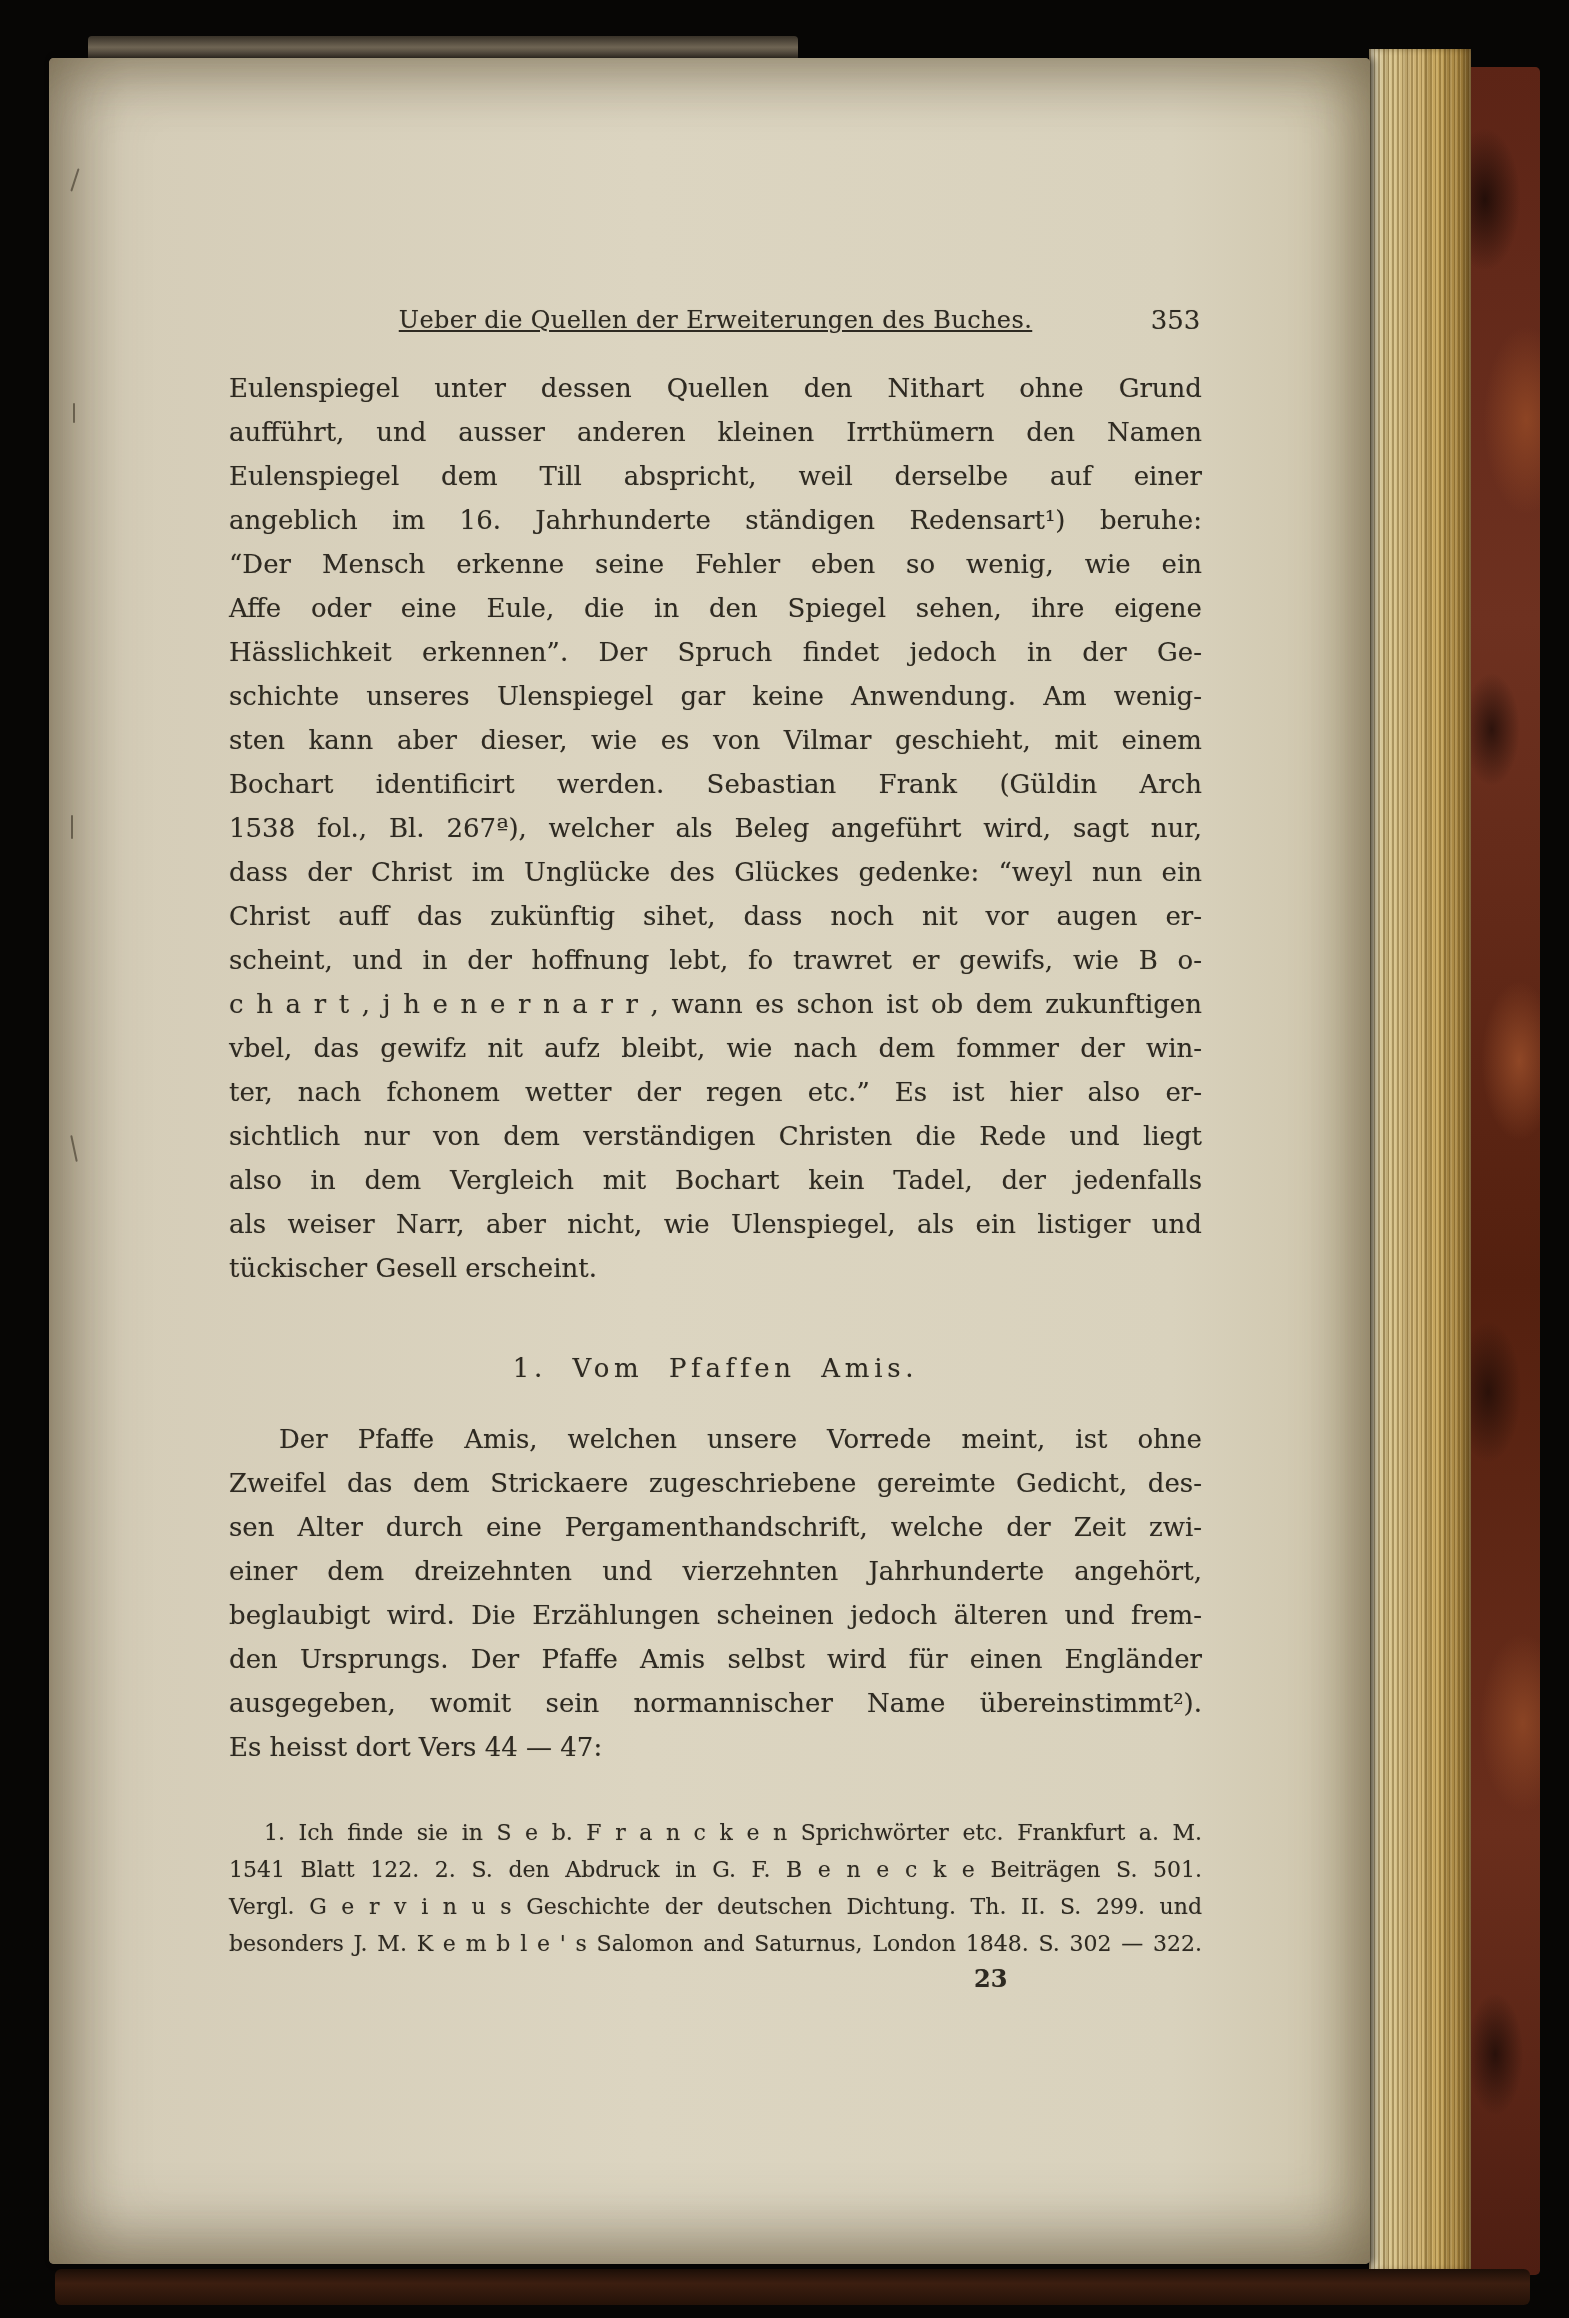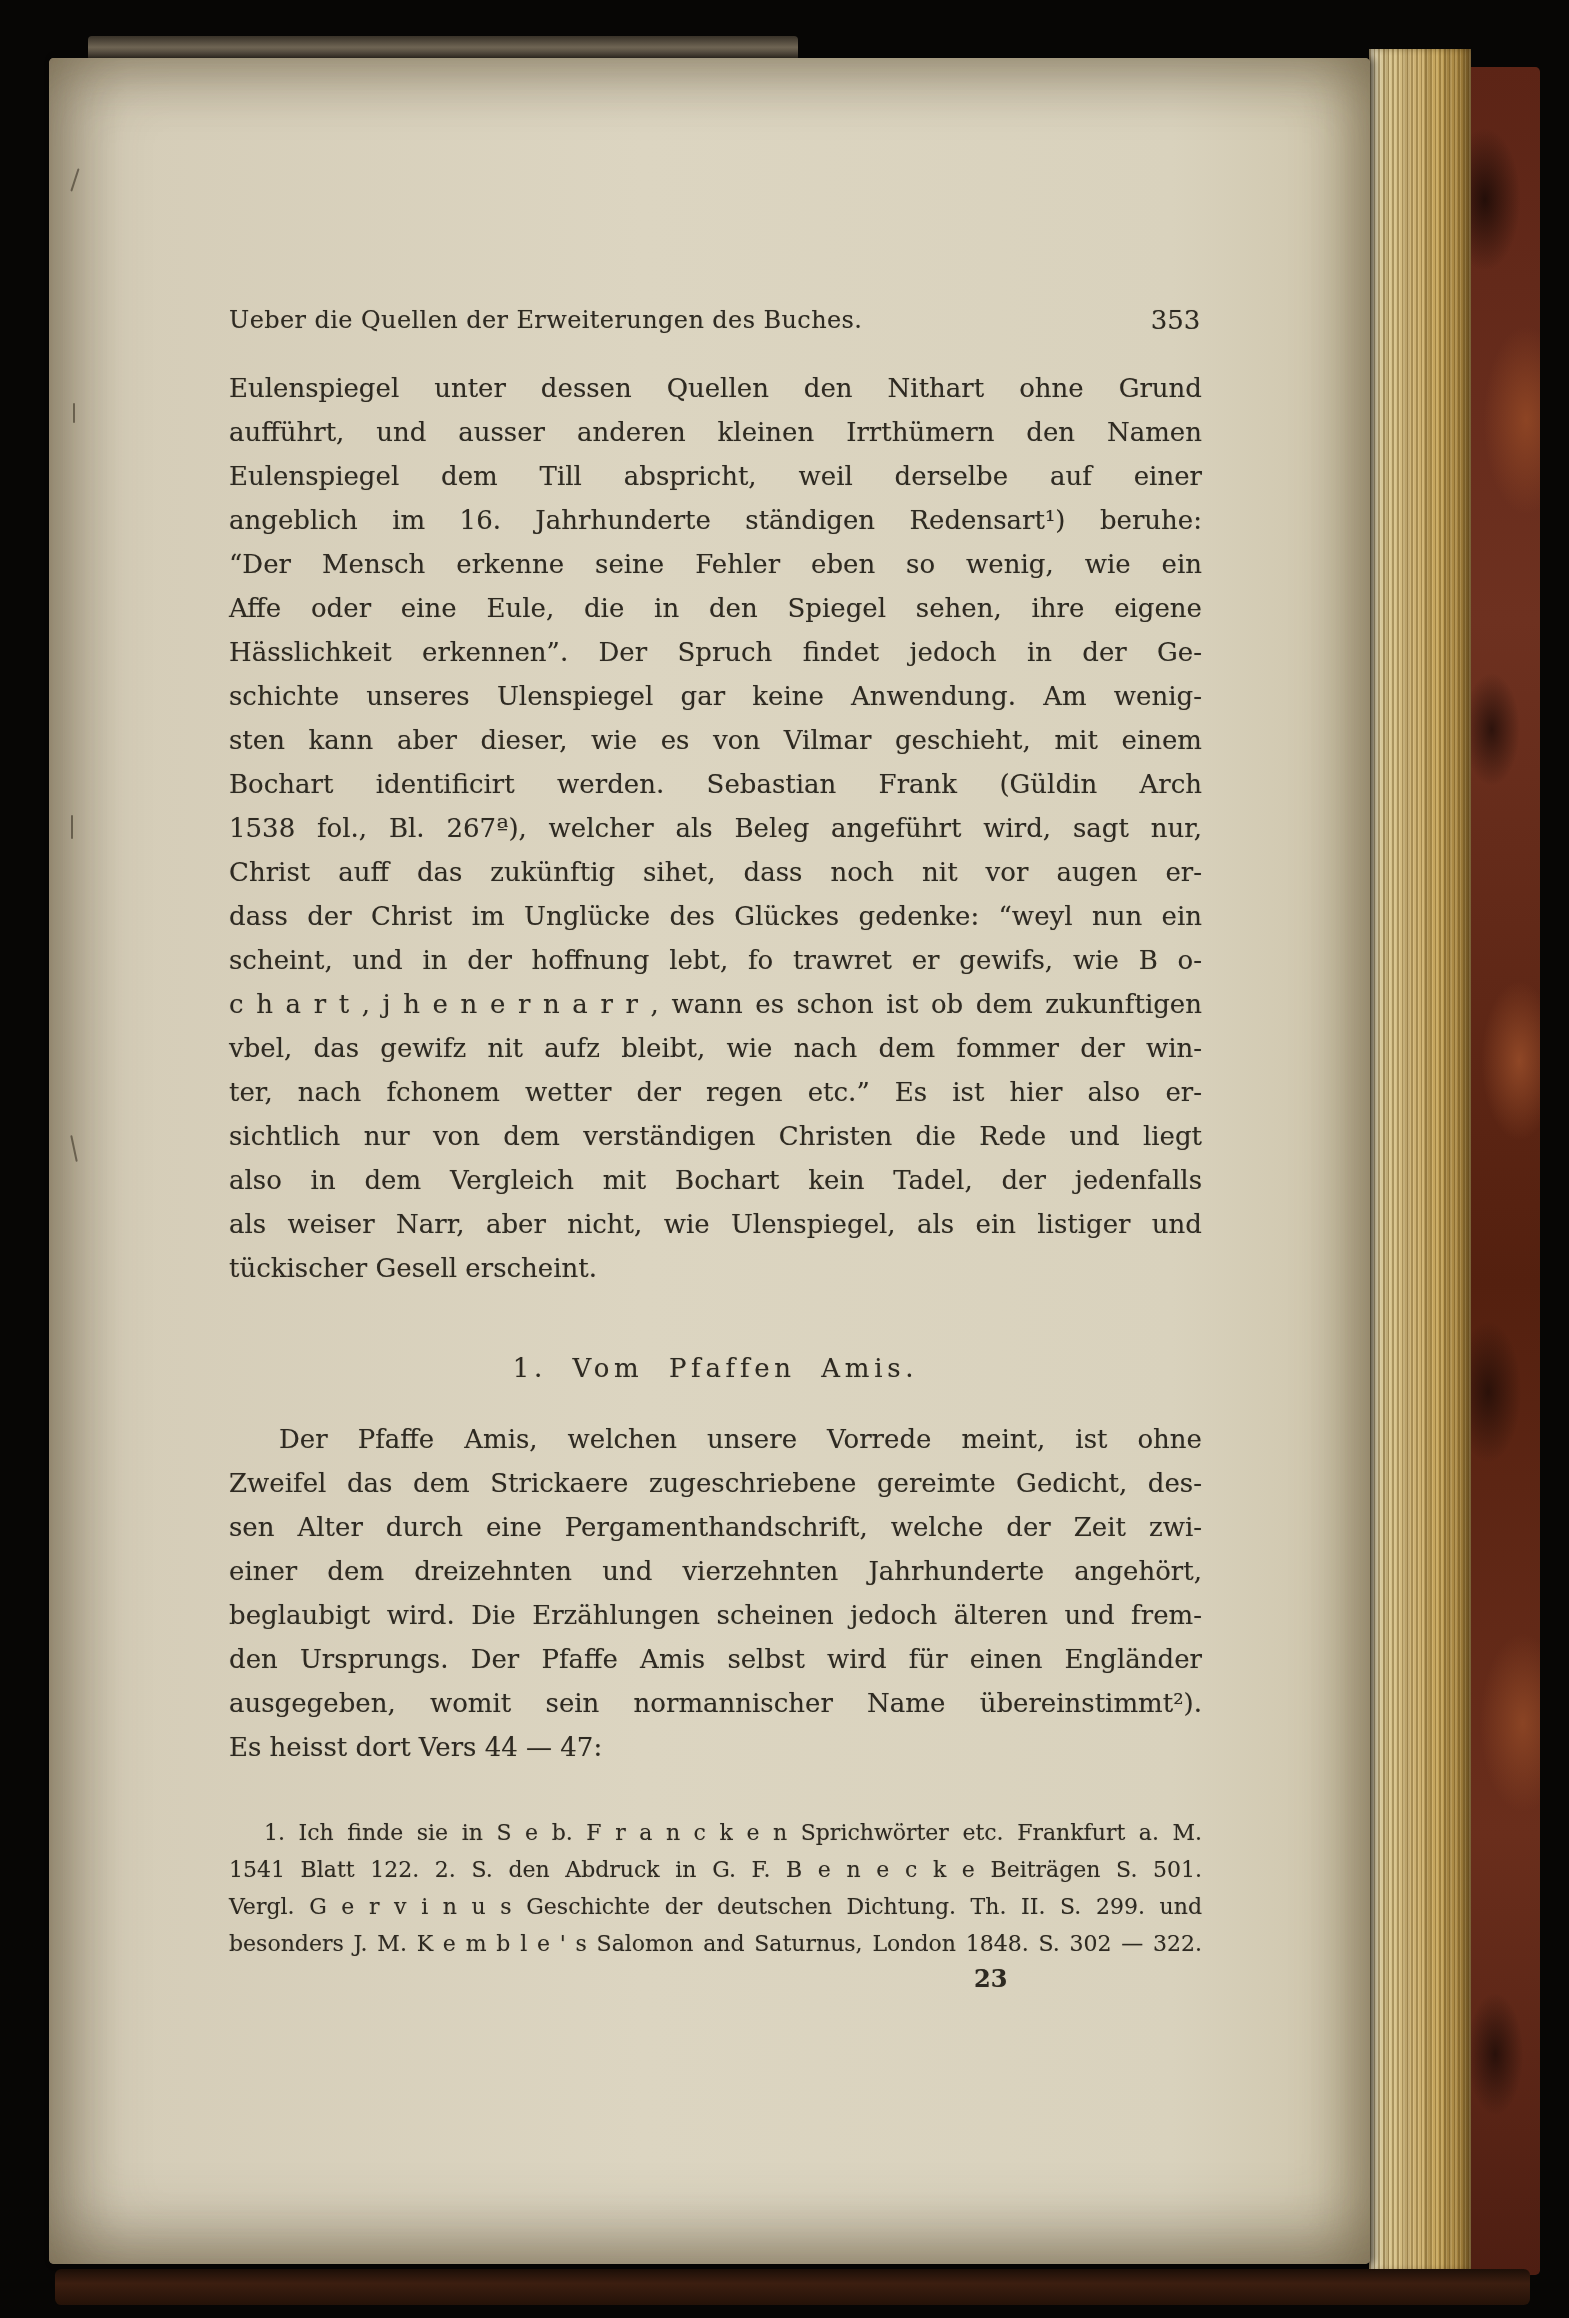--- a/index.html
+++ b/index.html
@@ -79,21 +79,21 @@
   .text-column {
     position: absolute; left: 180px; top: 246px; width: 973px;
     color: #2e2a22;
     text-shadow: 0 0 0.8px rgba(55,45,32,.35);
   }
 
   .page-header {
     position: relative; height: 33px; margin-bottom: 29px;
     font-size: 24px; line-height: 33px;
   }
-  .running-title { display: block; text-align: left; letter-spacing: 0.4px; }
+  .running-title { display: block; text-align: center; letter-spacing: 0.4px; text-decoration: underline; }
   .page-number { position: absolute; right: 1.6px; top: 0; font-size: 26px; }
 
   .tline {
     text-align: justify;
     text-align-last: justify;
   }
   .body-text .tline { font-size: 26px; line-height: 44px; }
   .para .tline-last { text-align-last: left; }
   .para-indent .tline:first-child { text-indent: 50px; }
 
@@ -141,22 +141,22 @@
           <div class="tline">aufführt, und ausser anderen kleinen Irrthümern den Namen</div>
           <div class="tline">Eulenspiegel dem Till abspricht, weil derselbe auf einer</div>
           <div class="tline">angeblich im 16. Jahrhunderte ständigen Redensart¹) beruhe:</div>
           <div class="tline">“Der Mensch erkenne seine Fehler eben so wenig, wie ein</div>
           <div class="tline">Affe oder eine Eule, die in den Spiegel sehen, ihre eigene</div>
           <div class="tline">Hässlichkeit erkennen”. Der Spruch findet jedoch in der Ge-</div>
           <div class="tline">schichte unseres Ulenspiegel gar keine Anwendung. Am wenig-</div>
           <div class="tline">sten kann aber dieser, wie es von Vilmar geschieht, mit einem</div>
           <div class="tline">Bochart identificirt werden. Sebastian Frank (Güldin Arch</div>
           <div class="tline">1538 fol., Bl. 267ª), welcher als Beleg angeführt wird, sagt nur,</div>
+          <div class="tline">dass der Christ im Unglücke des Glückes gedenke: “weyl nun ein</div>
           <div class="tline">Christ auff das zukünftig sihet, dass noch nit vor augen er-</div>
-          <div class="tline">dass der Christ im Unglücke des Glückes gedenke: “weyl nun ein</div>
           <div class="tline">scheint, und in der hoffnung lebt, fo trawret er gewifs, wie B o-</div>
           <div class="tline">c h a r t , j h e n e r n a r r , wann es schon ist ob dem zukunftigen</div>
           <div class="tline">vbel, das gewifz nit aufz bleibt, wie nach dem fommer der win-</div>
           <div class="tline">ter, nach fchonem wetter der regen etc.” Es ist hier also er-</div>
           <div class="tline">sichtlich nur von dem verständigen Christen die Rede und liegt</div>
           <div class="tline">also in dem Vergleich mit Bochart kein Tadel, der jedenfalls</div>
           <div class="tline">als weiser Narr, aber nicht, wie Ulenspiegel, als ein listiger und</div>
           <div class="tline tline-last">tückischer Gesell erscheint.</div>
         </div>
 

